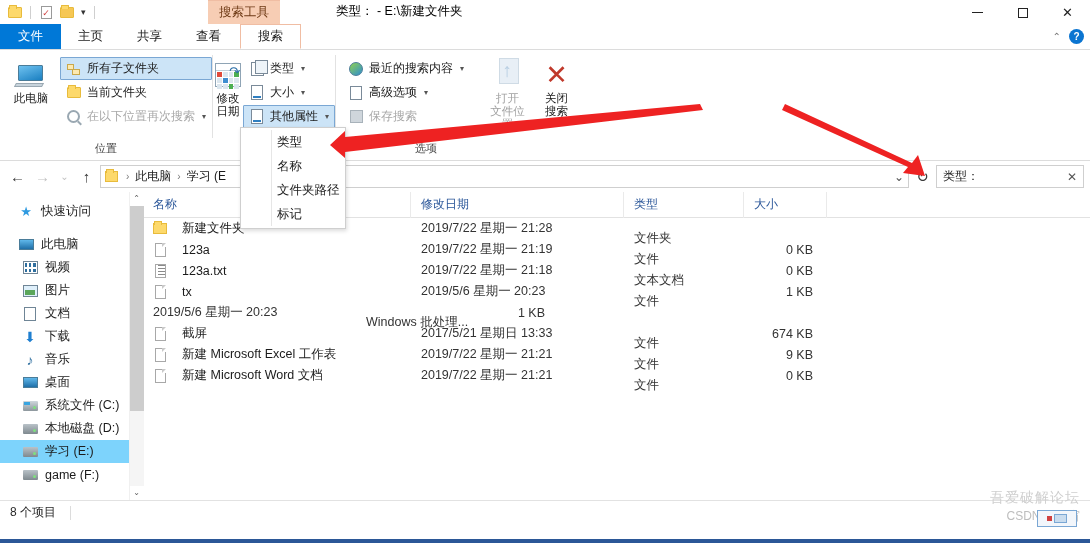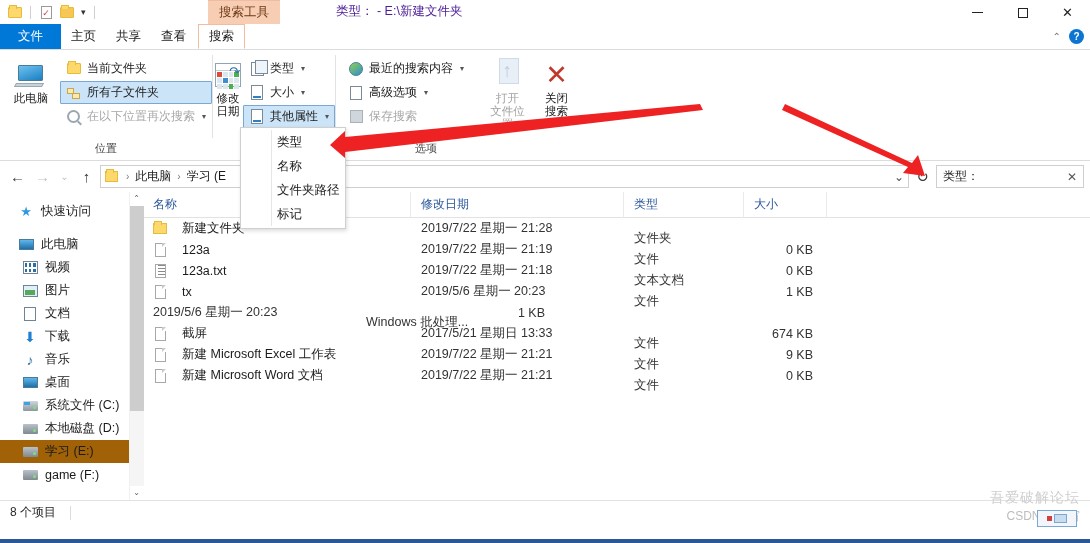--- a/index.html
+++ b/index.html
@@ -43,39 +43,39 @@
     position: absolute; left: 208px; top: 0px;
     display: flex; flex-direction: column; align-items: center;
   }
   .tab-ctx-title {
     background: #f7cdb4; color: #6d3914;
     font-size: 12.5px; padding: 3px 11px 4px 11px;
     border-top: 1px solid #f0bda3;
   }
   .win-title {
     position: absolute; left: 336px; top: 3px;
-    font-size: 12.5px; color: #4c1d95; white-space: nowrap;
+    font-size: 12.5px; color: #000000; white-space: nowrap;
   }
   .wincontrols {
     position: absolute; right: 0; top: 0; display: flex;
   }
   .wc {
     width: 45px; height: 25px; display: flex; align-items: center; justify-content: center;
     font-size: 13px; color: #222;
   }
   .wc .sq { width: 10px; height: 10px; border: 1px solid #222; }
   .wc .dash { width: 11px; height: 1px; background: #222; }
 
   
   .tabstrip {
     height: 25px; width: 100%; display: flex; align-items: stretch;
     background: #ffffff; position: relative;
   }
   .tab {
-    padding: 0 10px; display: flex; align-items: center;
+    padding: 0 17px; display: flex; align-items: center;
     font-size: 12.5px; color: #1b1b1b; cursor: default;
   }
   .tab-file { background: #0078d7; color: #fff; padding: 0 18px; }
   .tab-search {
     border: 1px solid #f0bda3; border-bottom: 1px solid #fff;
     background: #ffffff; position: relative; z-index: 3;
     margin-left: 2px;
   }
   .tabstrip-right {
     position: absolute; right: 6px; top: 0; height: 100%;
@@ -208,21 +208,21 @@
   .main { display: flex; height: 308px; width: 100%; }
   .navpane {
     width: 143px; background: #fff; padding-top: 8px; position: relative;
     font-size: 12.5px; color: #1b1b1b;
   }
   .navitem {
     height: 23px; display: flex; align-items: center; gap: 7px;
     padding-left: 18px; white-space: nowrap;
   }
   .navitem.indent { padding-left: 22px; }
-  .navitem.sel { background: #a16207; }
+  .navitem.sel { background: #7dd3fc; }
   .navgap { height: 10px; }
   .nico { width: 16px; height: 16px; display: flex; align-items: center; justify-content: center; flex: 0 0 16px; }
   .star { color: #2f9ae0; font-size: 13px; }
   .drive { width: 15px; height: 10px; background: linear-gradient(#b9c2c8,#7f898f); border-radius: 1px; position: relative; }
   .drive::after { content:""; position:absolute; right:2px; bottom:2px; width:3px; height:3px; background:#7ee07e; border-radius:50%; }
   .drive.sys { background: linear-gradient(#cfd7dc,#8d979d); }
   .drive.sys::before { content:""; position:absolute; left:1px; top:1px; width:6px; height:3px; background:#39a5e0; }
   .vid { width:15px;height:13px;background:#fff;border:1px solid #6f8596; display:grid; grid-template-columns:repeat(3,1fr); }
   .vid i { background:#2f6f9f; margin:1px; }
   .pic { width:15px;height:12px;background:#dff0fb;border:1px solid #6f8596; position:relative; }
@@ -346,34 +346,34 @@
       <div class="bigbtn" style="margin-left:6px">
         <div class="bigicon">
           <div class="mon">
               <div class="screen"></div>
               <div class="base"></div>
             </div>
         </div>
         <span>此电脑</span>
       </div>
       <div class="smallcol" style="margin-left:4px">
-        <div class="smallbtn">
-          <span class="sico">
-              <span class="folder-glyph"></span>
-            </span>
-          <span>当前文件夹</span>
-        </div>
         <div class="smallbtn active">
           <span class="sico">
               <span class="subfolder-ico">
                 <i class="f1"></i>
                 <i class="f2"></i>
               </span>
             </span>
           <span>所有子文件夹</span>
+        </div>
+        <div class="smallbtn">
+          <span class="sico">
+              <span class="folder-glyph"></span>
+            </span>
+          <span>当前文件夹</span>
         </div>
         <div class="smallbtn disabled">
           <span class="sico">
               <span class="magnify"></span>
             </span>
           <span>在以下位置再次搜索</span>
           <span class="caret">▾</span>
         </div>
       </div>
     </div>

